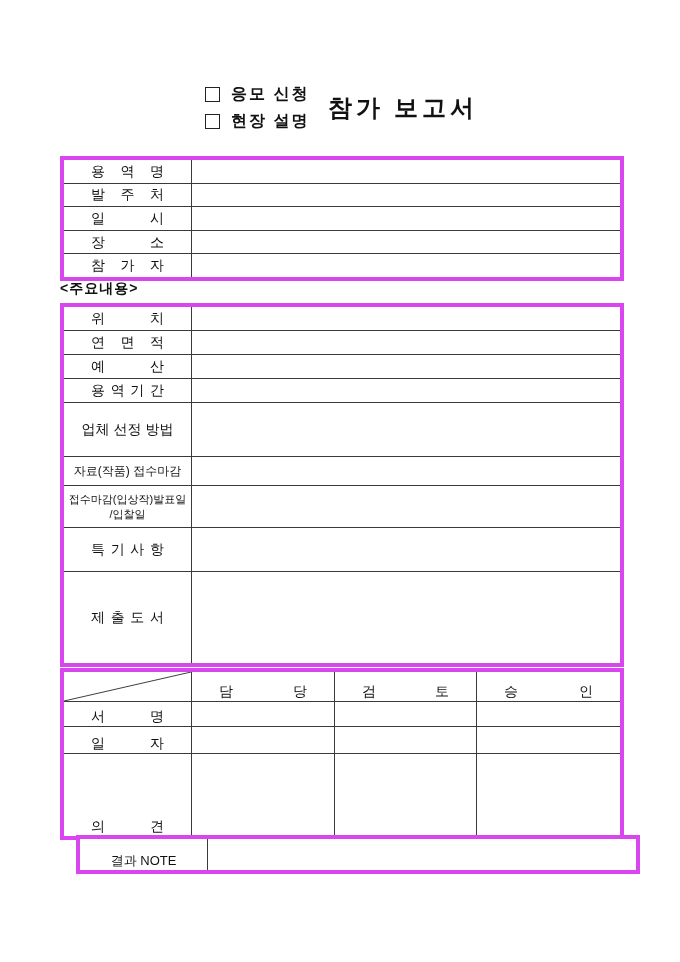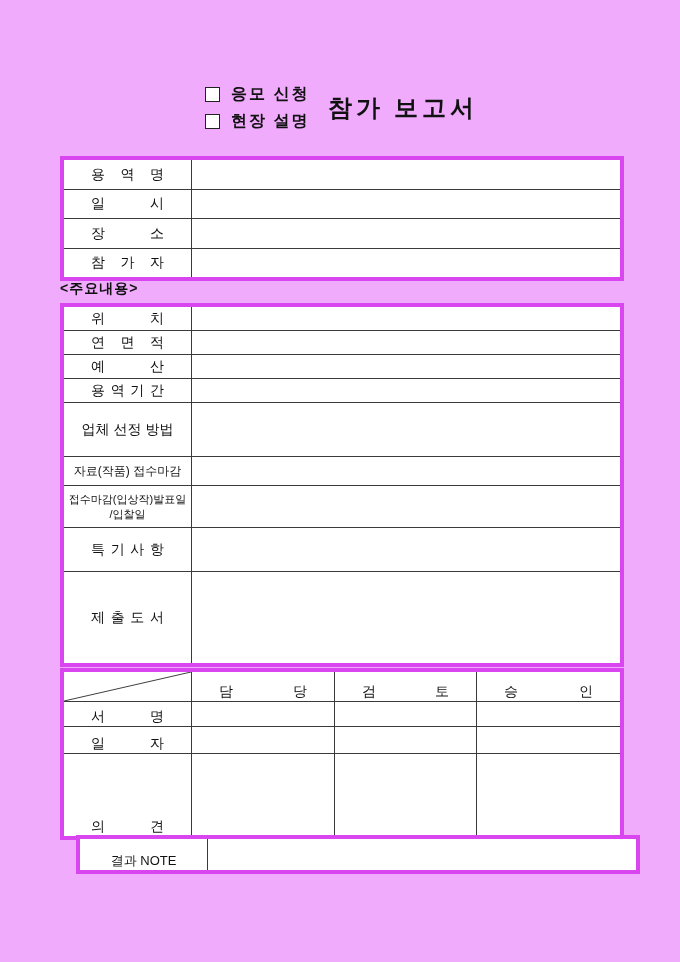--- a/index.html
+++ b/index.html
@@ -1,21 +1,21 @@
 <!DOCTYPE html>
 <html><head>
 <meta charset="utf-8">
 <style>
   html, body { margin: 0; padding: 0; background: #888; }
   .page {
     position: relative;
     width: 680px;
     height: 962px;
     margin: 0 auto;
-    background: #f0abfc;
+    background: #ffffff;
     font-family: "Liberation Sans", sans-serif;
     color: #111111;
   }
   
   .chk-row { position: absolute; left: 205px; display: flex; align-items: center; }
   .chk-row-1 { top: 84px; }
   .chk-row-2 { top: 111px; }
   .chk-box {
     display: inline-block;
     width: 13px; height: 13px;
@@ -111,20 +111,26 @@
 
   <div class="tbl" id="info-table">
     <div class="trow">
       <div class="cell lblcell">
         <span class="lbl just">용 역 명</span>
       </div>
       <div class="cell valcell"></div>
     </div>
     <div class="trow">
       <div class="cell lblcell">
+        <span class="lbl just">발 주 처</span>
+      </div>
+      <div class="cell valcell"></div>
+    </div>
+    <div class="trow">
+      <div class="cell lblcell">
         <span class="lbl just">일 시</span>
       </div>
       <div class="cell valcell"></div>
     </div>
     <div class="trow">
       <div class="cell lblcell">
         <span class="lbl just">장 소</span>
       </div>
       <div class="cell valcell"></div>
     </div>

